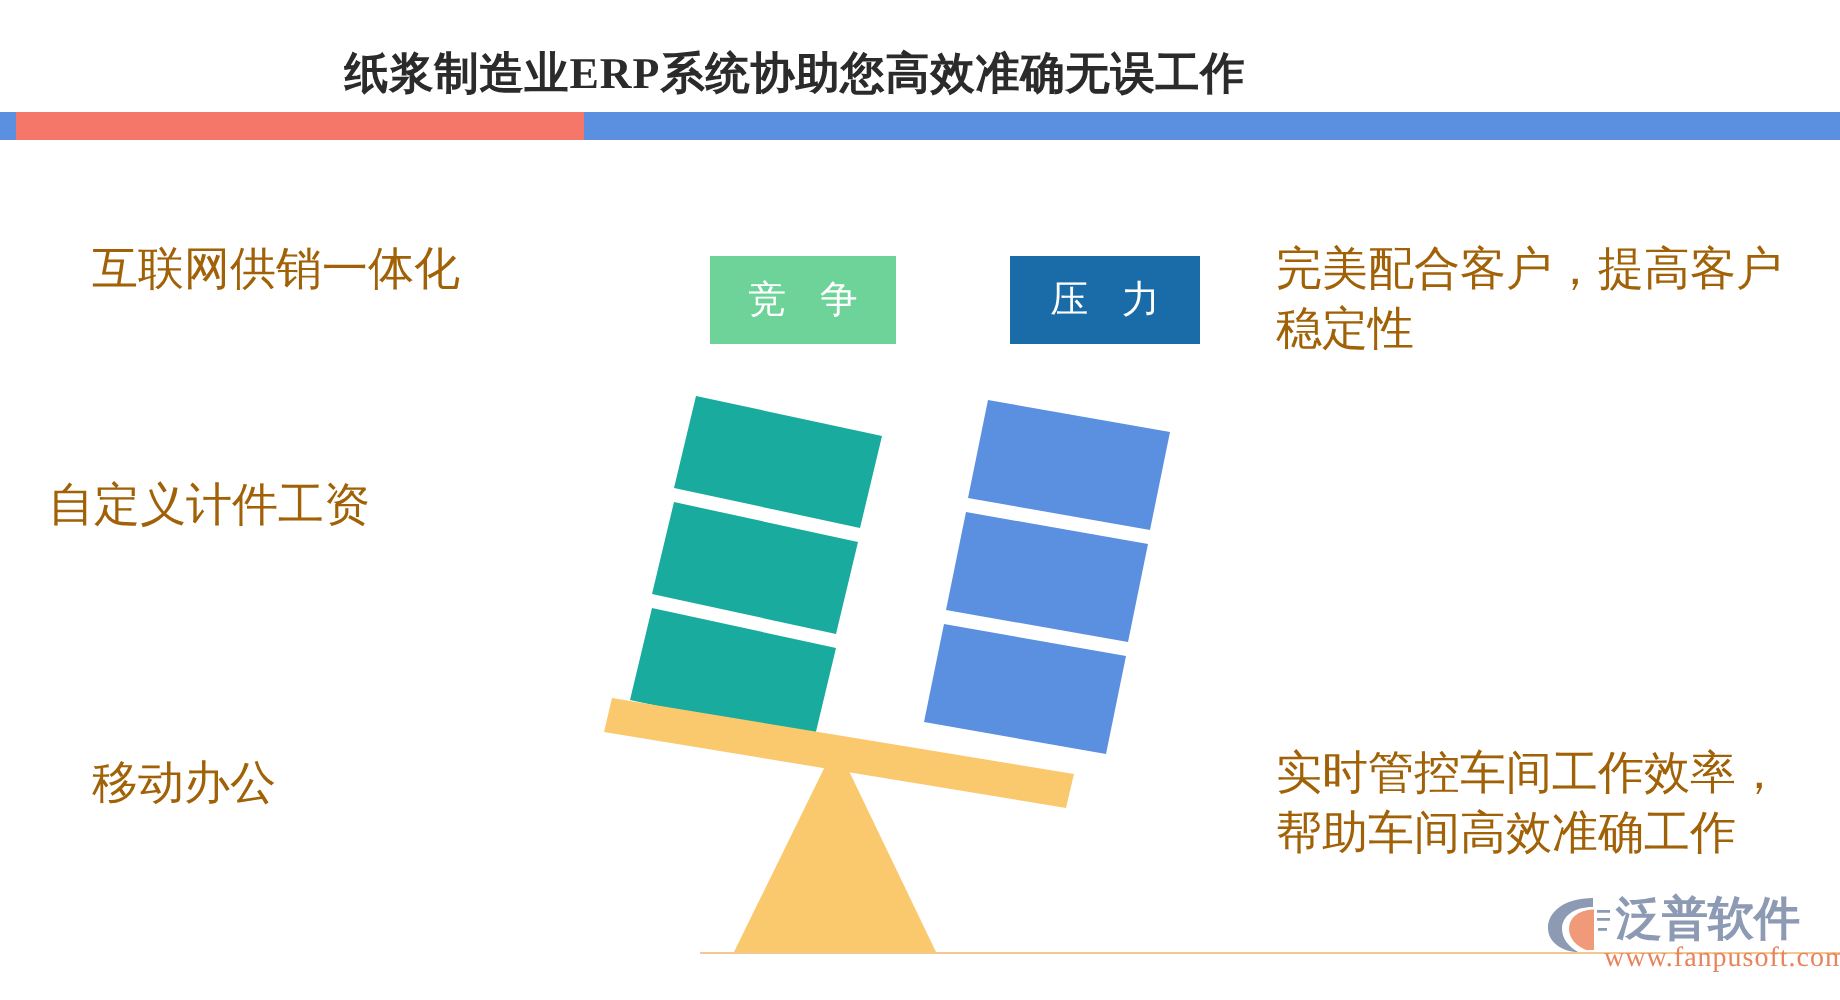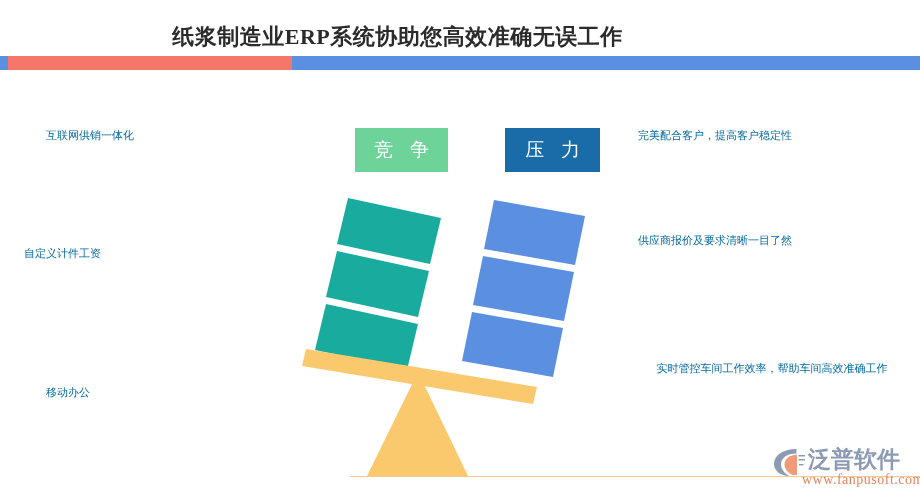--- a/index.html
+++ b/index.html
@@ -48,35 +48,35 @@
     left: 8px;
     top: 0;
     width: 284px;
     height: 14px;
     background: #f4776a;
   }
 
   
   .side-text {
     position: absolute;
-    font-family: Liberation Sans, sans-serif;
-    font-size: 11px;
+    font-family: Liberation Serif, serif;
+    font-size: 23px;
     line-height: 30px;
-    color: #0369a1;
+    color: #a16207;
   }
   .left-text  { left: 46px; width: 250px; text-align: left; }
   .right-text { left: 638px; width: 268px; text-align: left; }
 
   #left-1  { top: 120px; }
   #left-2  { top: 238px; left: 24px; }
   #left-3  { top: 377px; }
 
   #right-1 { top: 120px; }
   #right-2 { top: 225px; }
-  #right-3 { top: 353px; text-align: center; }
+  #right-3 { top: 372px; }
 
   
   .chip {
     position: absolute;
     display: flex;
     align-items: center;
     justify-content: center;
     color: #ffffff;
     font-family: "Liberation Serif", "DejaVu Serif", serif;
     font-size: 19px;
@@ -167,21 +167,20 @@
   </div>
   <div class="chip" id="chip-blue">
     <span>压 力</span>
   </div>
 
   <div class="side-text left-text" id="left-1">互联网供销一体化</div>
   <div class="side-text left-text" id="left-3">移动办公</div>
   <div class="side-text left-text" id="left-2">自定义计件工资</div>
 
   <div class="side-text right-text" id="right-1">完美配合客户，提高客户稳定性</div>
-  <div class="side-text right-text" id="right-2">供应商报价及要求清晰一目了然</div>
   <div class="side-text right-text" id="right-3">实时管控车间工作效率，帮助车间高效准确工作</div>
 
   <div id="logo">
     <svg id="logo-mark" viewBox="0 0 34 32">
       <path d="M24.5 3 C10 3 2 10 2 18 C2 25 9 30 17 30 C12 27 9 23 9 18.5 C9 12 15 7.5 24.5 7.5 Z" fill="#8d9ab4"></path>
       <path d="M24.5 8.8 C17 9.2 12.5 13 12.5 18.5 C12.5 23 16 27 21 29 L25 29 L25 8.8 Z" fill="#f09a7a"></path>
       <path d="M26.5 9 L33 9 L33 10.4 L26.5 10.4 Z M26.5 13 L33 13 L33 14.4 L26.5 14.4 Z" fill="#8d9ab4"></path>
       <path d="M27 18 L31.5 18 L31.5 19.4 L27 19.4 Z" fill="#8d9ab4"></path>
     </svg>
     <div id="logo-name">泛普软件</div>

